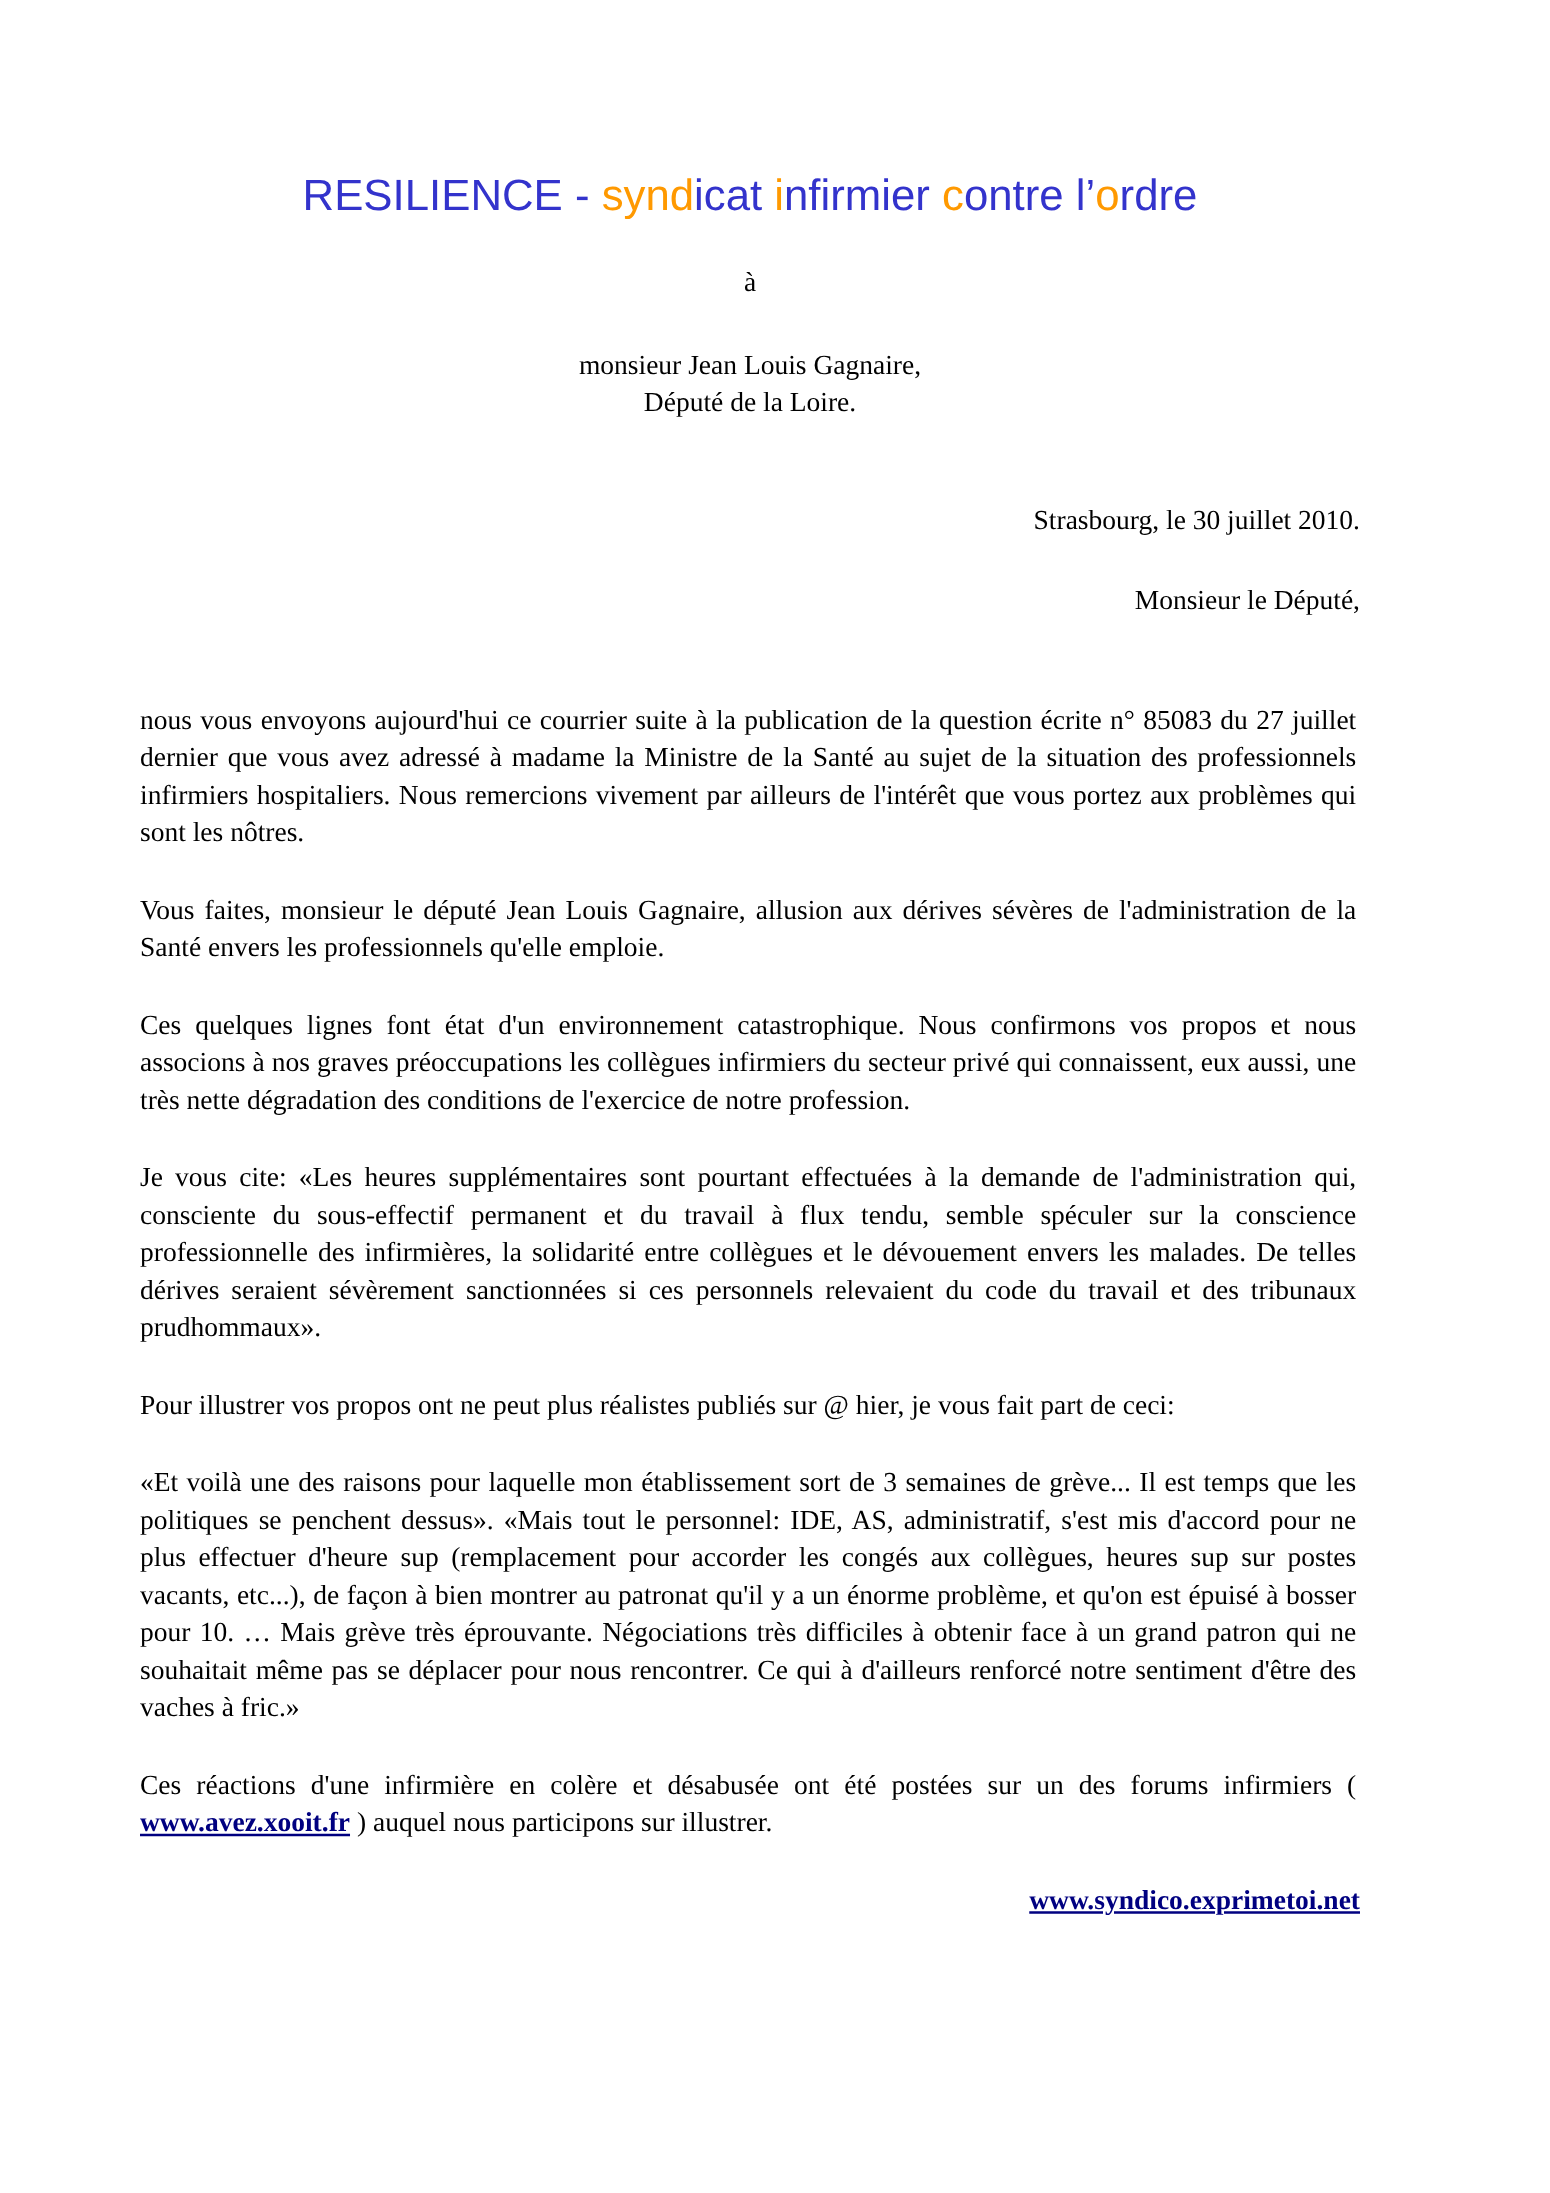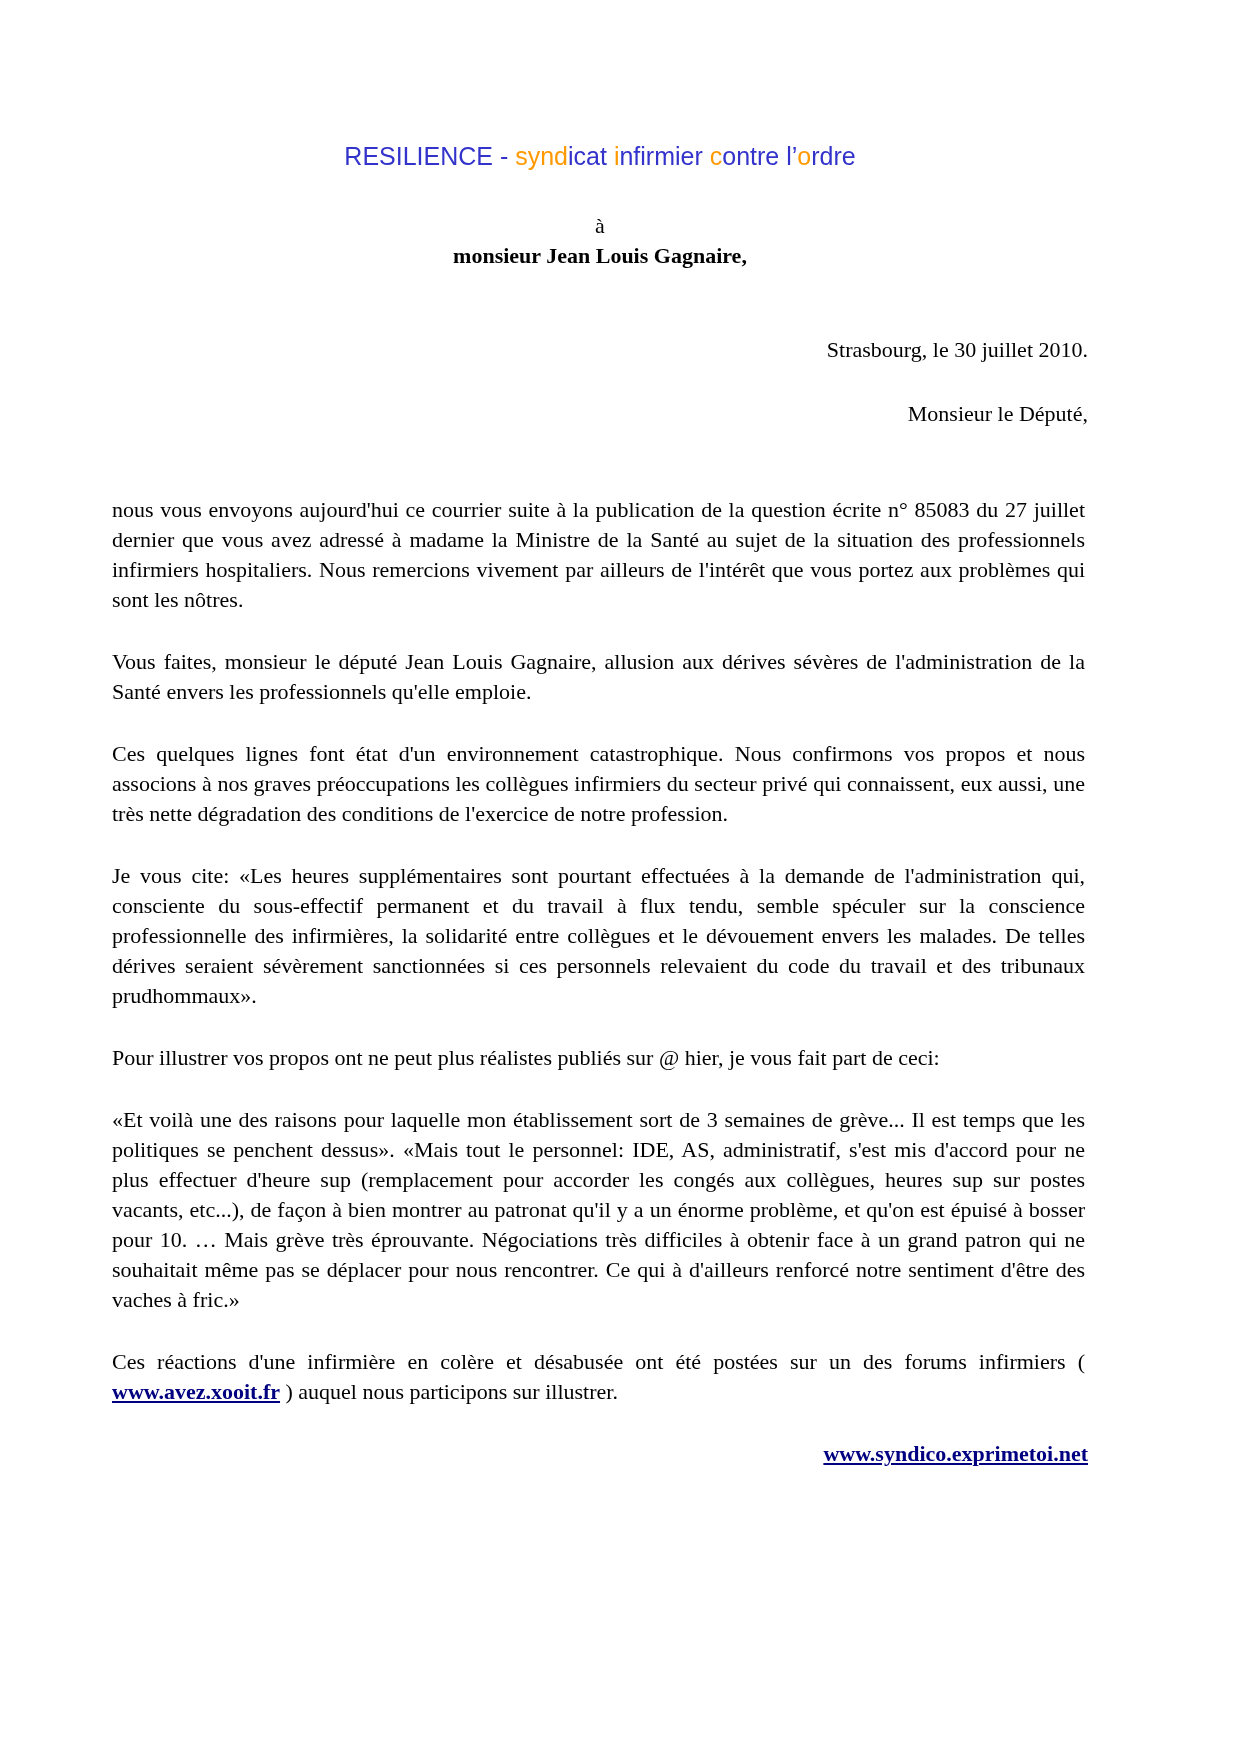--- a/index.html
+++ b/index.html
@@ -17,31 +17,31 @@
     overflow: hidden;
     font-family: "Liberation Serif", serif;
     font-size: 22px;
     line-height: 30px;
     color: #000000;
   }
   .title {
     margin: 136px 0 0 0;
     text-align: center;
     font-family: "Liberation Sans", sans-serif;
-    font-size: 25px;
+    font-size: 35px;
     line-height: 41px;
     font-weight: normal;
     letter-spacing: 0;
   }
   .center { text-align: center; }
   .to-line {
     margin-top: 34px;
   }
   .addr {
-    font-weight: bold;
+    margin-top: 36px;
   }
   .date-line {
     margin-top: 64px;
     text-align: right;
   }
   .salutation {
     margin-top: 34px;
     text-align: right;
   }
   .para {
@@ -66,20 +66,21 @@
 <body style="background: rgb(255, 255, 255);">
 
 <div class="page">
 
   <h1 class="title"><span style="color: rgb(51, 51, 204);">RESILIENCE - </span><span style="color: rgb(255, 153, 0);">synd</span><span style="color: rgb(51, 51, 204);">icat </span><span style="color: rgb(255, 153, 0);">i</span><span style="color: rgb(51, 51, 204);">nfirmier </span><span style="color: rgb(255, 153, 0);">c</span><span style="color: rgb(51, 51, 204);">ontre l’</span><span style="color: rgb(255, 153, 0);">o</span><span style="color: rgb(51, 51, 204);">rdre</span></h1>
 
   <div class="center to-line">à</div>
 
   <div class="addr center">
     <div>monsieur Jean Louis Gagnaire,</div>
+    <div>Député de la Loire.</div>
   </div>
 
   <div class="date-line">Strasbourg, le 30 juillet 2010.</div>
 
   <div class="salutation">Monsieur le Député,</div>
 
   <p class="para first-para">nous vous envoyons aujourd'hui ce courrier suite à la publication de la question écrite n° 85083 du 27 juillet dernier que vous avez adressé à madame la Ministre de la Santé au sujet de la situation des professionnels infirmiers hospitaliers. Nous remercions vivement par ailleurs de l'intérêt que vous portez aux problèmes qui sont les nôtres.</p>
 
   <p class="para">Vous faites, monsieur le député Jean Louis Gagnaire, allusion aux dérives sévères de l'administration de la Santé envers les professionnels qu'elle emploie.</p>
 

